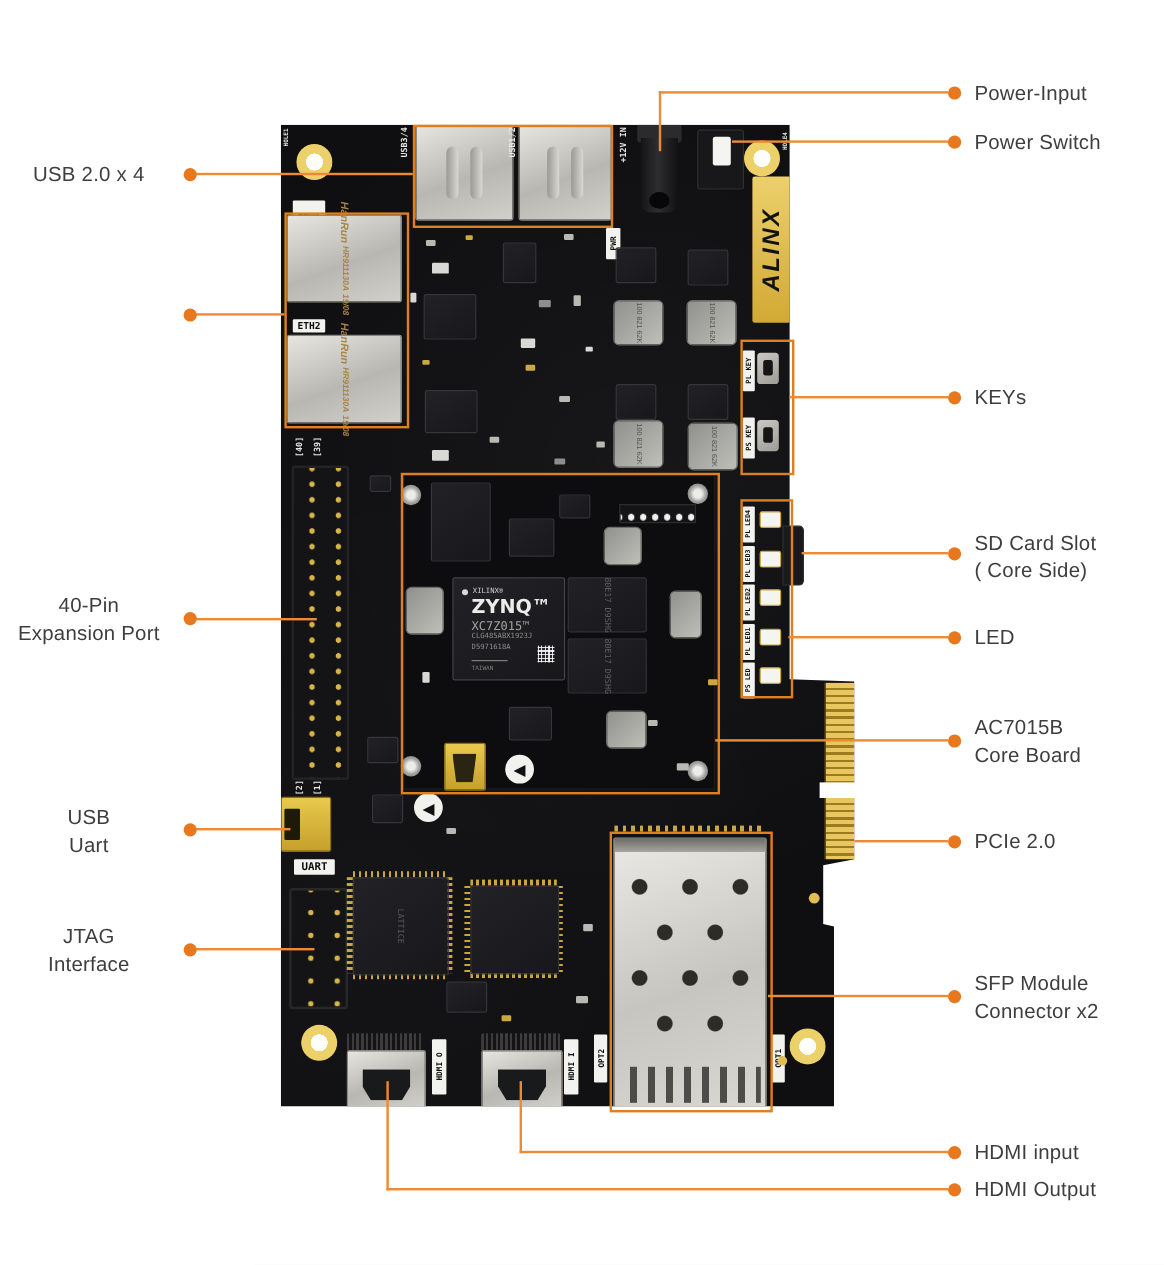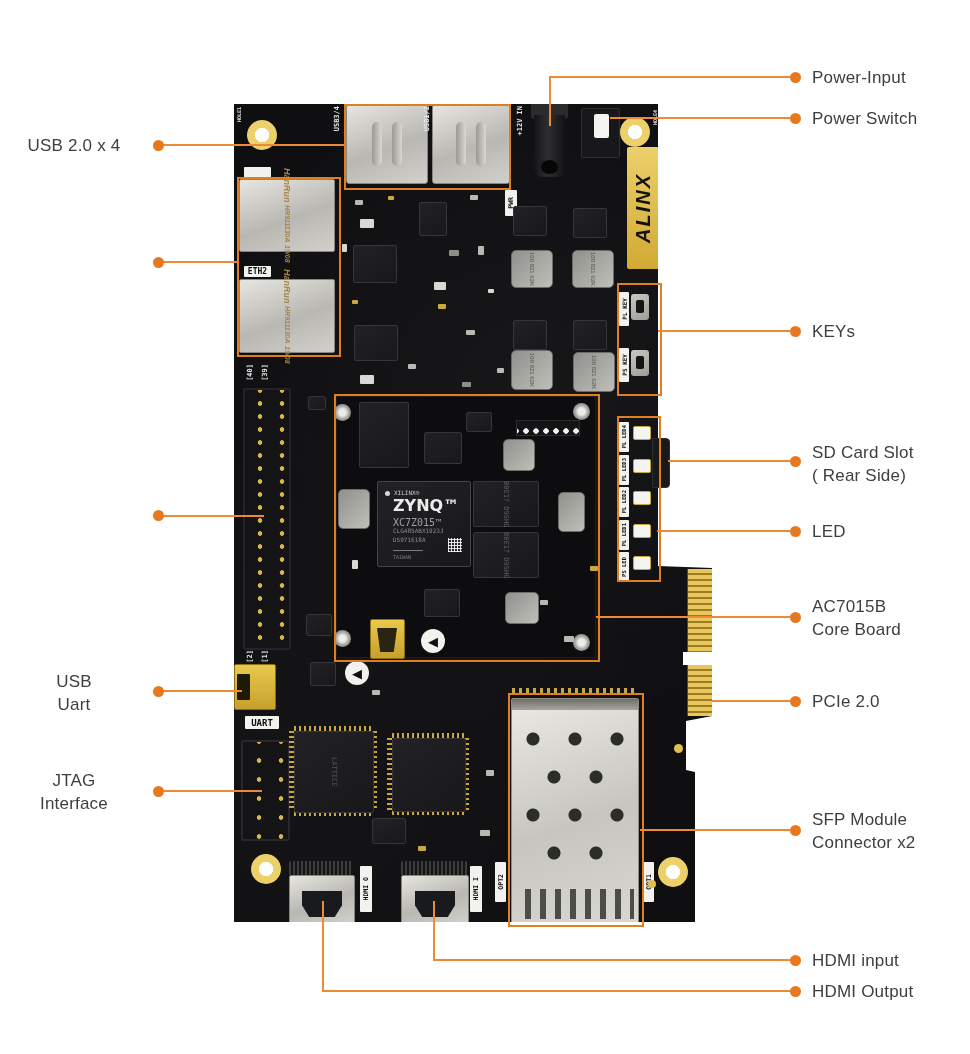--- a/index.html
+++ b/index.html
@@ -338,41 +338,45 @@
   <div class="dot" style="left:153px;top:686px;"></div>
   <div class="dot" style="left:790px;top:696px;"></div>
   <div class="dot" style="left:153px;top:786px;"></div>
   <div class="dot" style="left:790px;top:825px;"></div>
   <div class="dot" style="left:790px;top:955px;"></div>
   <div class="dot" style="left:790px;top:986px;"></div>
 
   <div class="lbl lblL" style="top:134px;">
       <div>USB 2.0 x 4</div>
     </div>
+  <div class="lbl lblL" style="top:493px;">
+      <div>40-Pin</div>
+      <div>Expansion Port</div>
+    </div>
   <div class="lbl lblL" style="top:670px;">
       <div>USB</div>
       <div>Uart</div>
     </div>
   <div class="lbl lblL" style="top:769px;">
       <div>JTAG</div>
       <div>Interface</div>
     </div>
 
   <div class="lbl lblR" style="top:66px;">
       <div>Power-Input</div>
     </div>
   <div class="lbl lblR" style="top:107px;">
       <div>Power Switch</div>
     </div>
   <div class="lbl lblR" style="top:320px;text-align:center;">
       <div>KEYs</div>
     </div>
   <div class="lbl lblR" style="top:441px;">
       <div>SD Card Slot</div>
-      <div>( Rear Side)</div>
+      <div>( Core Side)</div>
     </div>
   <div class="lbl lblR" style="top:520px;">
       <div>LED</div>
     </div>
   <div class="lbl lblR" style="top:595px;">
       <div>AC7015B</div>
       <div>Core Board</div>
     </div>
   <div class="lbl lblR" style="top:690px;">
       <div>PCIe 2.0</div>

